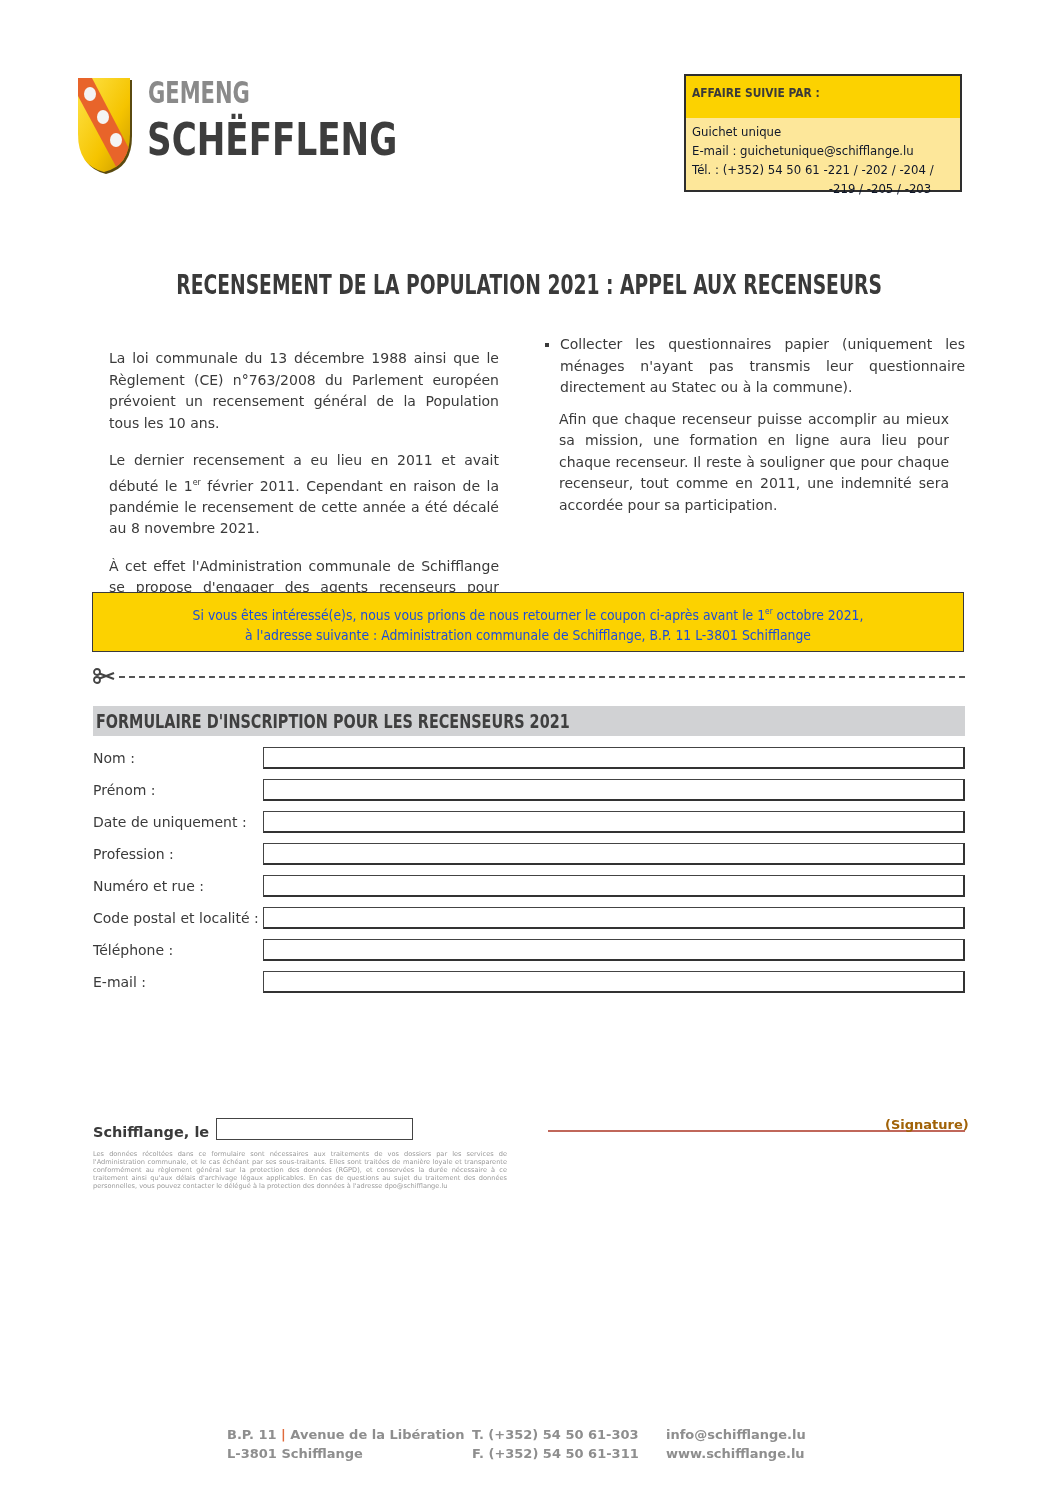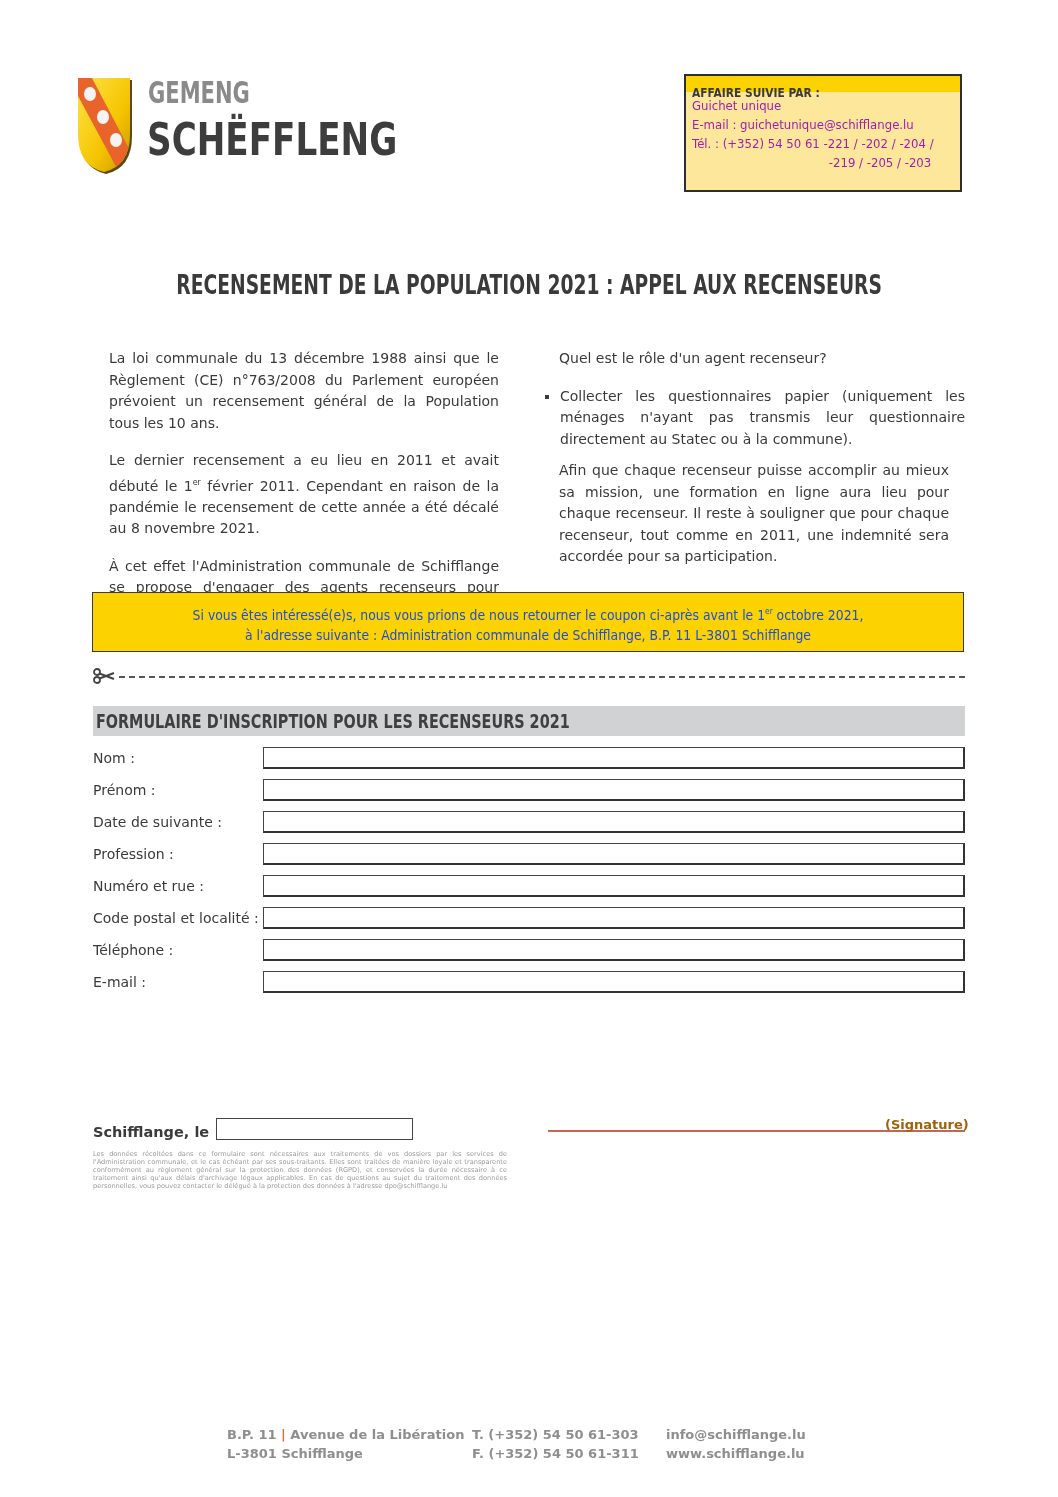--- a/index.html
+++ b/index.html
@@ -21,26 +21,26 @@
     font-weight: bold; font-size: 45px; color: #3d3d3d;
     transform: scaleX(0.76); transform-origin: left top; line-height: 56px;
   }
 
   
   .affaire {
     left: 684px; top: 74px; width: 278px; height: 118px;
     border: 2px solid #2e2e2e; background: #fde79a; box-sizing: border-box;
   }
   .affaire-head {
-    background: #fcd200; height: 16px; line-height: 34px; padding-left: 6px;
+    background: #fcd200; height: 42px; line-height: 34px; padding-left: 6px;
     font-weight: bold; font-size: 13px; color: #3a3a3a;
     font-family: "DejaVu Sans", sans-serif;
   }
   .affaire-head span { display: inline-block; transform: scaleX(0.82); transform-origin: left center; }
-  .affaire-body { padding: 4px 6px 0 6px; font-size: 13px; line-height: 19px; color: #a21caf; }
+  .affaire-body { padding: 4px 6px 0 6px; font-size: 13px; line-height: 19px; color: #0f172a; }
   .affaire-body div { white-space: nowrap; transform: scaleX(0.9); transform-origin: left center; }
   .affaire-body .indent { padding-left: 152px; }
 
   
   .title {
     left: 0; width: 1058px; top: 270px; text-align: center;
     font-weight: bold; font-size: 26px; color: #3a3a3a;
   }
   .title span { display: inline-block; transform: scaleX(0.72); }
 
@@ -150,21 +150,20 @@
 
 <div class="abs title"><span>RECENSEMENT DE LA POPULATION 2021 : APPEL AUX RECENSEURS</span></div>
 
 <div class="abs col col-left">
   <p>La loi communale du 13 décembre 1988 ainsi que le Règlement (CE) n°763/2008 du Parlement européen prévoient un recensement général de la Population tous les 10 ans.</p>
   <p><span>Le dernier recensement a eu lieu en 2011 et avait débuté le 1</span><sup>er</sup><span> février 2011. Cependant en raison de la pandémie le recensement de cette année a été décalé au 8 novembre 2021.</span></p>
   <p>À cet effet l'Administration communale de Schifflange se propose d'engager des agents recenseurs pour accomplir cette mission.</p>
 </div>
 
 <div class="abs col col-right">
-  <p>Quel est le rôle d'un agent recenseur?</p>
   <ul class="bullets">
     <li>Collecter les questionnaires papier (uniquement les ménages n'ayant pas transmis leur questionnaire directement au Statec ou à la commune).</li>
   </ul>
   <p class="afin">Afin que chaque recenseur puisse accomplir au mieux sa mission, une formation en ligne aura lieu pour chaque recenseur. Il reste à souligner que pour chaque recenseur, tout comme en 2011, une indemnité sera accordée pour sa participation.</p>
 </div>
 
 <div class="abs notice">
   <div><span>Si vous êtes intéressé(e)s, nous vous prions de nous retourner le coupon ci-après avant le 1</span><sup>er</sup><span> octobre 2021,</span></div>
   <div>à l'adresse suivante : Administration communale de Schifflange, B.P. 11 L-3801 Schifflange</div>
 </div>
@@ -183,21 +182,21 @@
 
 <div class="abs form-row" style="top:747px">
   <span class="form-label">Nom :</span>
   <div class="form-input"></div>
 </div>
 <div class="abs form-row" style="top:779px">
   <span class="form-label">Prénom :</span>
   <div class="form-input"></div>
 </div>
 <div class="abs form-row" style="top:811px">
-  <span class="form-label">Date de suivante :</span>
+  <span class="form-label">Date de uniquement :</span>
   <div class="form-input"></div>
 </div>
 <div class="abs form-row" style="top:843px">
   <span class="form-label">Profession :</span>
   <div class="form-input"></div>
 </div>
 <div class="abs form-row" style="top:875px">
   <span class="form-label">Numéro et rue :</span>
   <div class="form-input"></div>
 </div>

